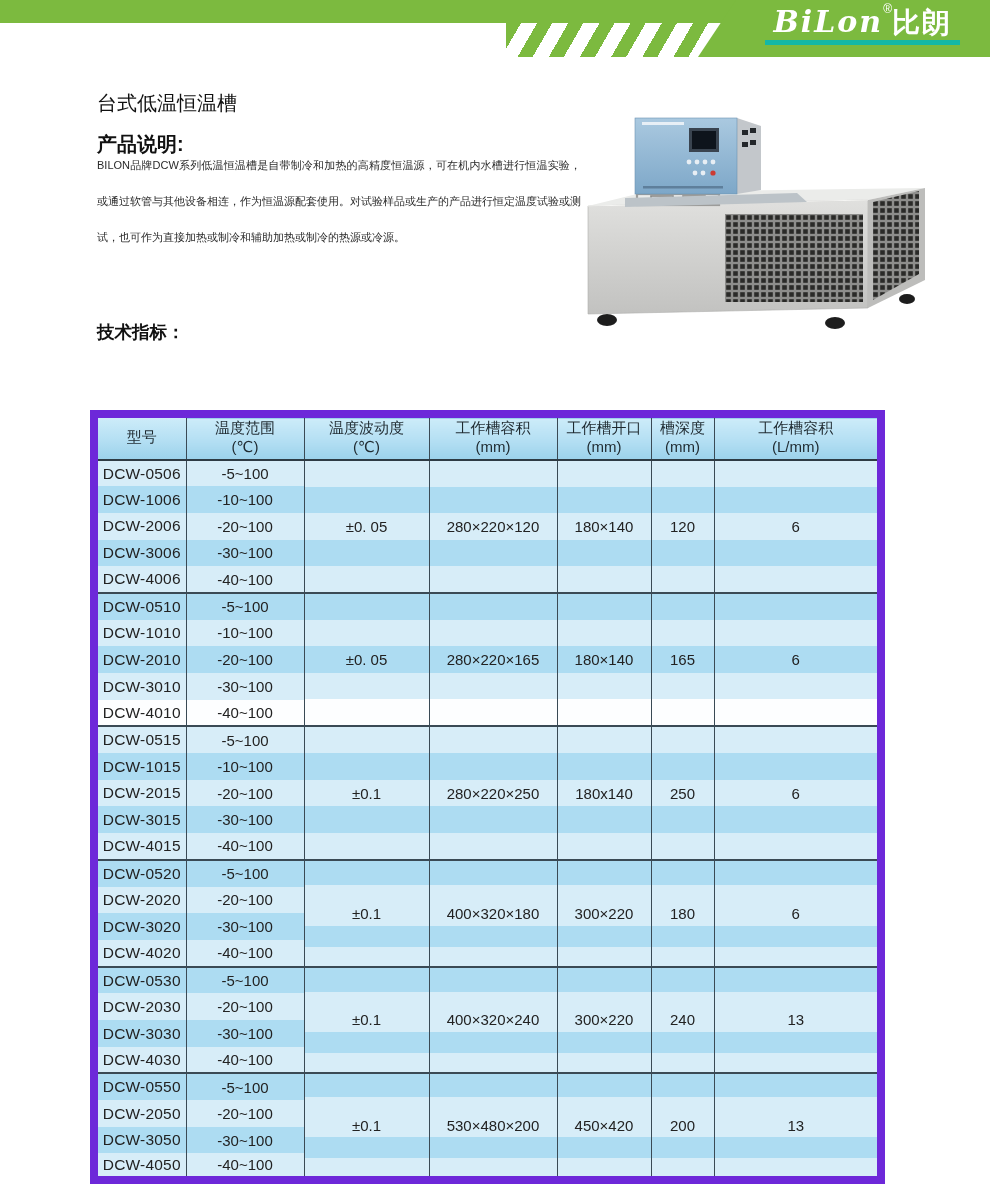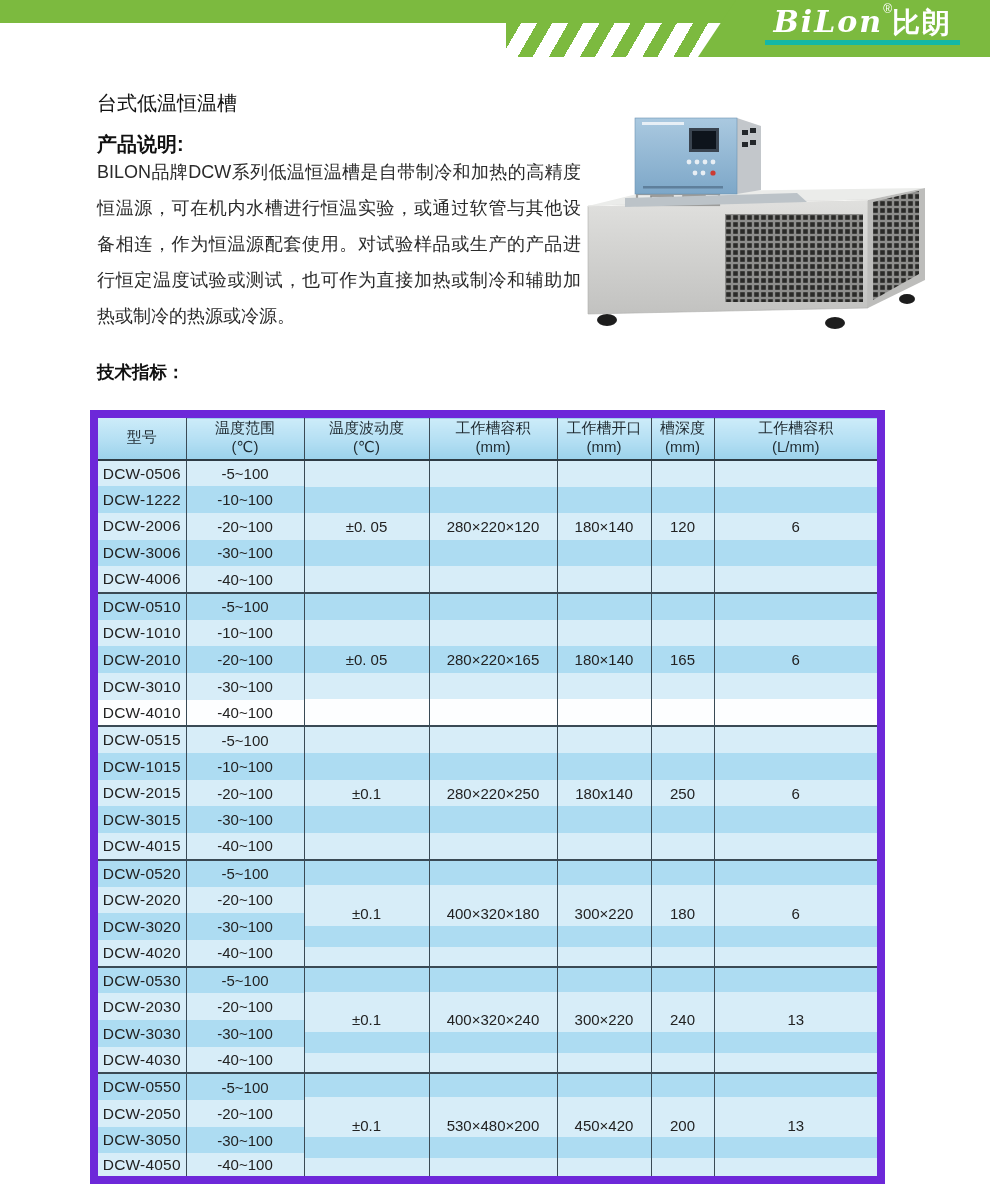--- a/index.html
+++ b/index.html
@@ -35,24 +35,24 @@
     position:absolute;top:7px;right:30px;color:#fff;white-space:nowrap;
     border-bottom:5px solid #14b8a6;padding:0 8px 3px 8px;line-height:1;
   }
   .logo-script{font-family:"DejaVu Serif","Liberation Serif",serif;font-style:italic;font-weight:bold;font-size:30px;letter-spacing:2px}
   .logo-reg{font-size:12px;vertical-align:top;position:relative;top:-4px}
   .logo-cjk{font-size:28px;font-weight:bold;letter-spacing:2px}
   
   .page-title{position:absolute;left:97px;top:90px;font-size:20px;font-weight:normal;color:#111}
   .desc-heading{position:absolute;left:97px;top:131px;font-size:20px;font-weight:bold;color:#111}
   .description{
-    position:absolute;left:97px;top:154px;width:484px;
-    font-size:18px;line-height:36px;text-align:justify;color:#2a2a2a;
-  }
-  .spec-heading{position:absolute;left:97px;top:360px;font-size:17.5px;font-weight:bold;color:#111}
+    position:absolute;left:97px;top:147px;width:484px;
+    font-size:11px;line-height:36px;text-align:justify;color:#2a2a2a;
+  }
+  .spec-heading{position:absolute;left:97px;top:320px;font-size:17.5px;font-weight:bold;color:#111}
   
   .product{position:absolute;left:585px;top:102px;width:396px;height:230px}
   
   .spec-table{
     position:absolute;left:90px;top:410px;width:787px;
     border-collapse:collapse;table-layout:fixed;
     border:8px solid #6d28d9;
     font-size:15px;color:var(--ink);
   }
   .spec-table th{
@@ -208,21 +208,21 @@
       <tr class="group-start">
         <td class="model-cell shL">DCW-0506</td>
         <td class="range-cell shL">-5~100</td>
         <td class="merged-cell stripe5a" rowspan="5">±0. 05</td>
         <td class="merged-cell stripe5a" rowspan="5">280×220×120</td>
         <td class="merged-cell stripe5a" rowspan="5">180×140</td>
         <td class="merged-cell stripe5a" rowspan="5">120</td>
         <td class="merged-cell stripe5a" rowspan="5">6</td>
       </tr>
       <tr>
-        <td class="model-cell shM">DCW-1222</td>
+        <td class="model-cell shM">DCW-1006</td>
         <td class="range-cell shM">-10~100</td>
       </tr>
       <tr>
         <td class="model-cell shL">DCW-2006</td>
         <td class="range-cell shL">-20~100</td>
       </tr>
       <tr>
         <td class="model-cell shM">DCW-3006</td>
         <td class="range-cell shM">-30~100</td>
       </tr>

